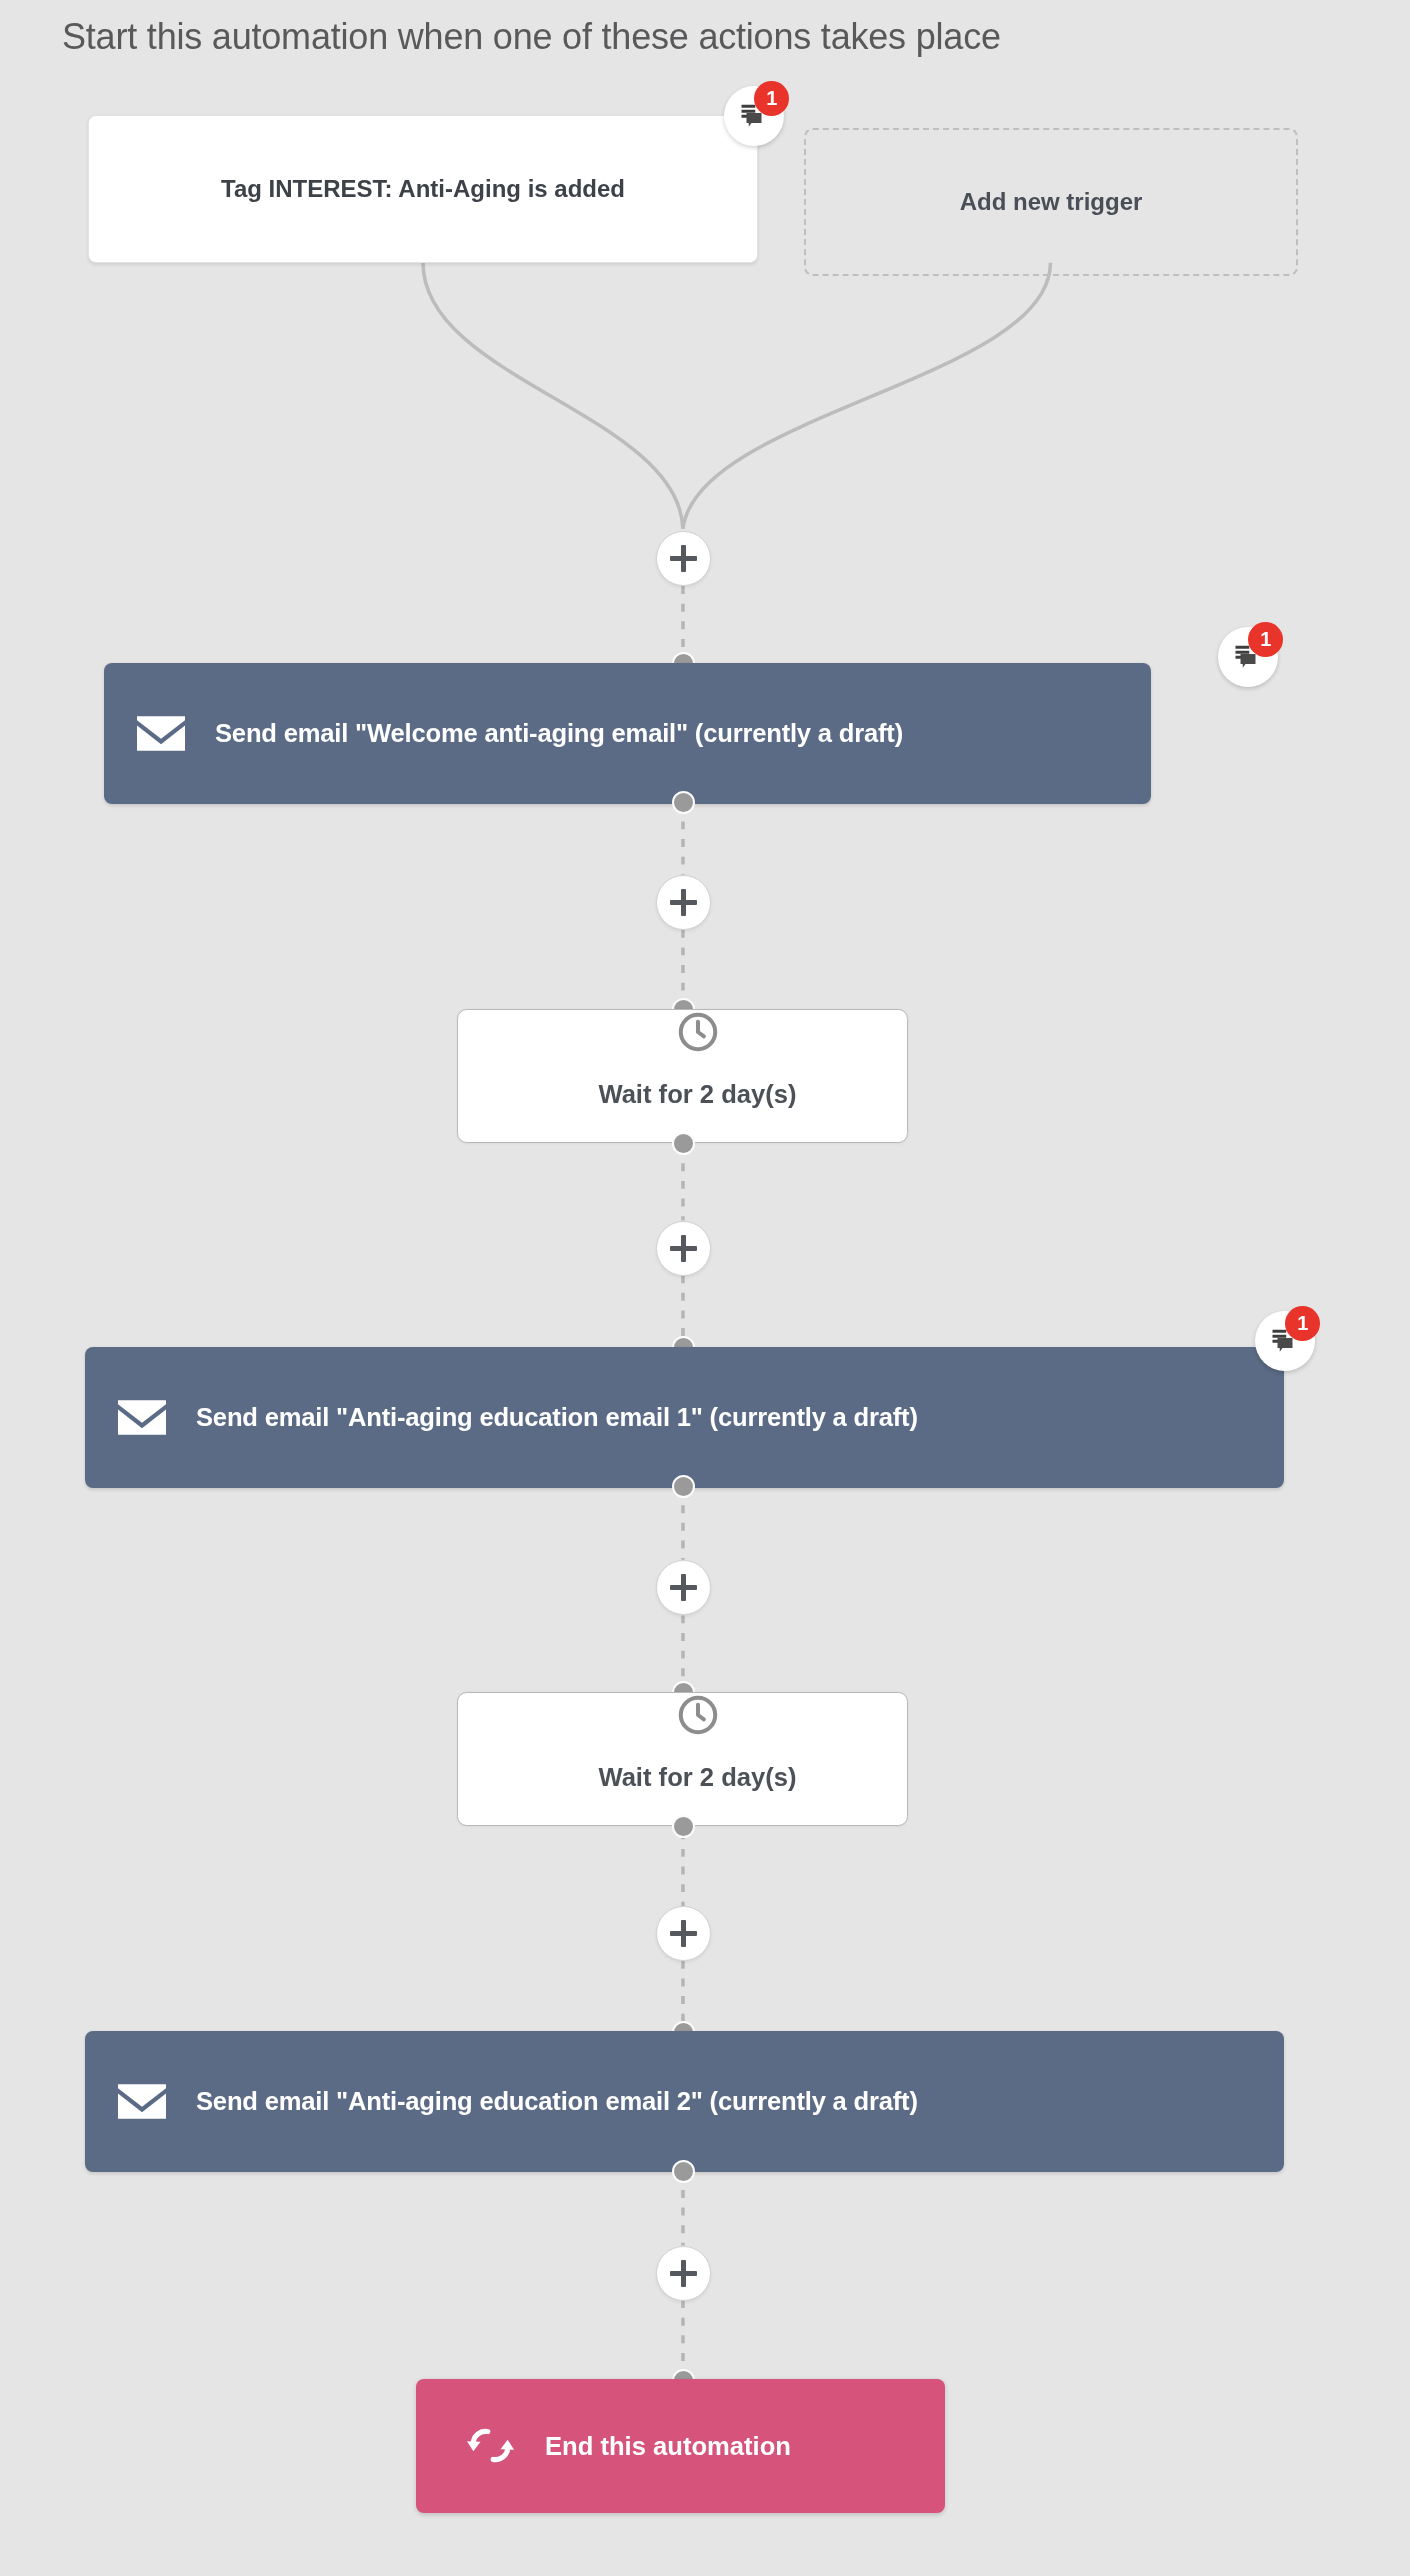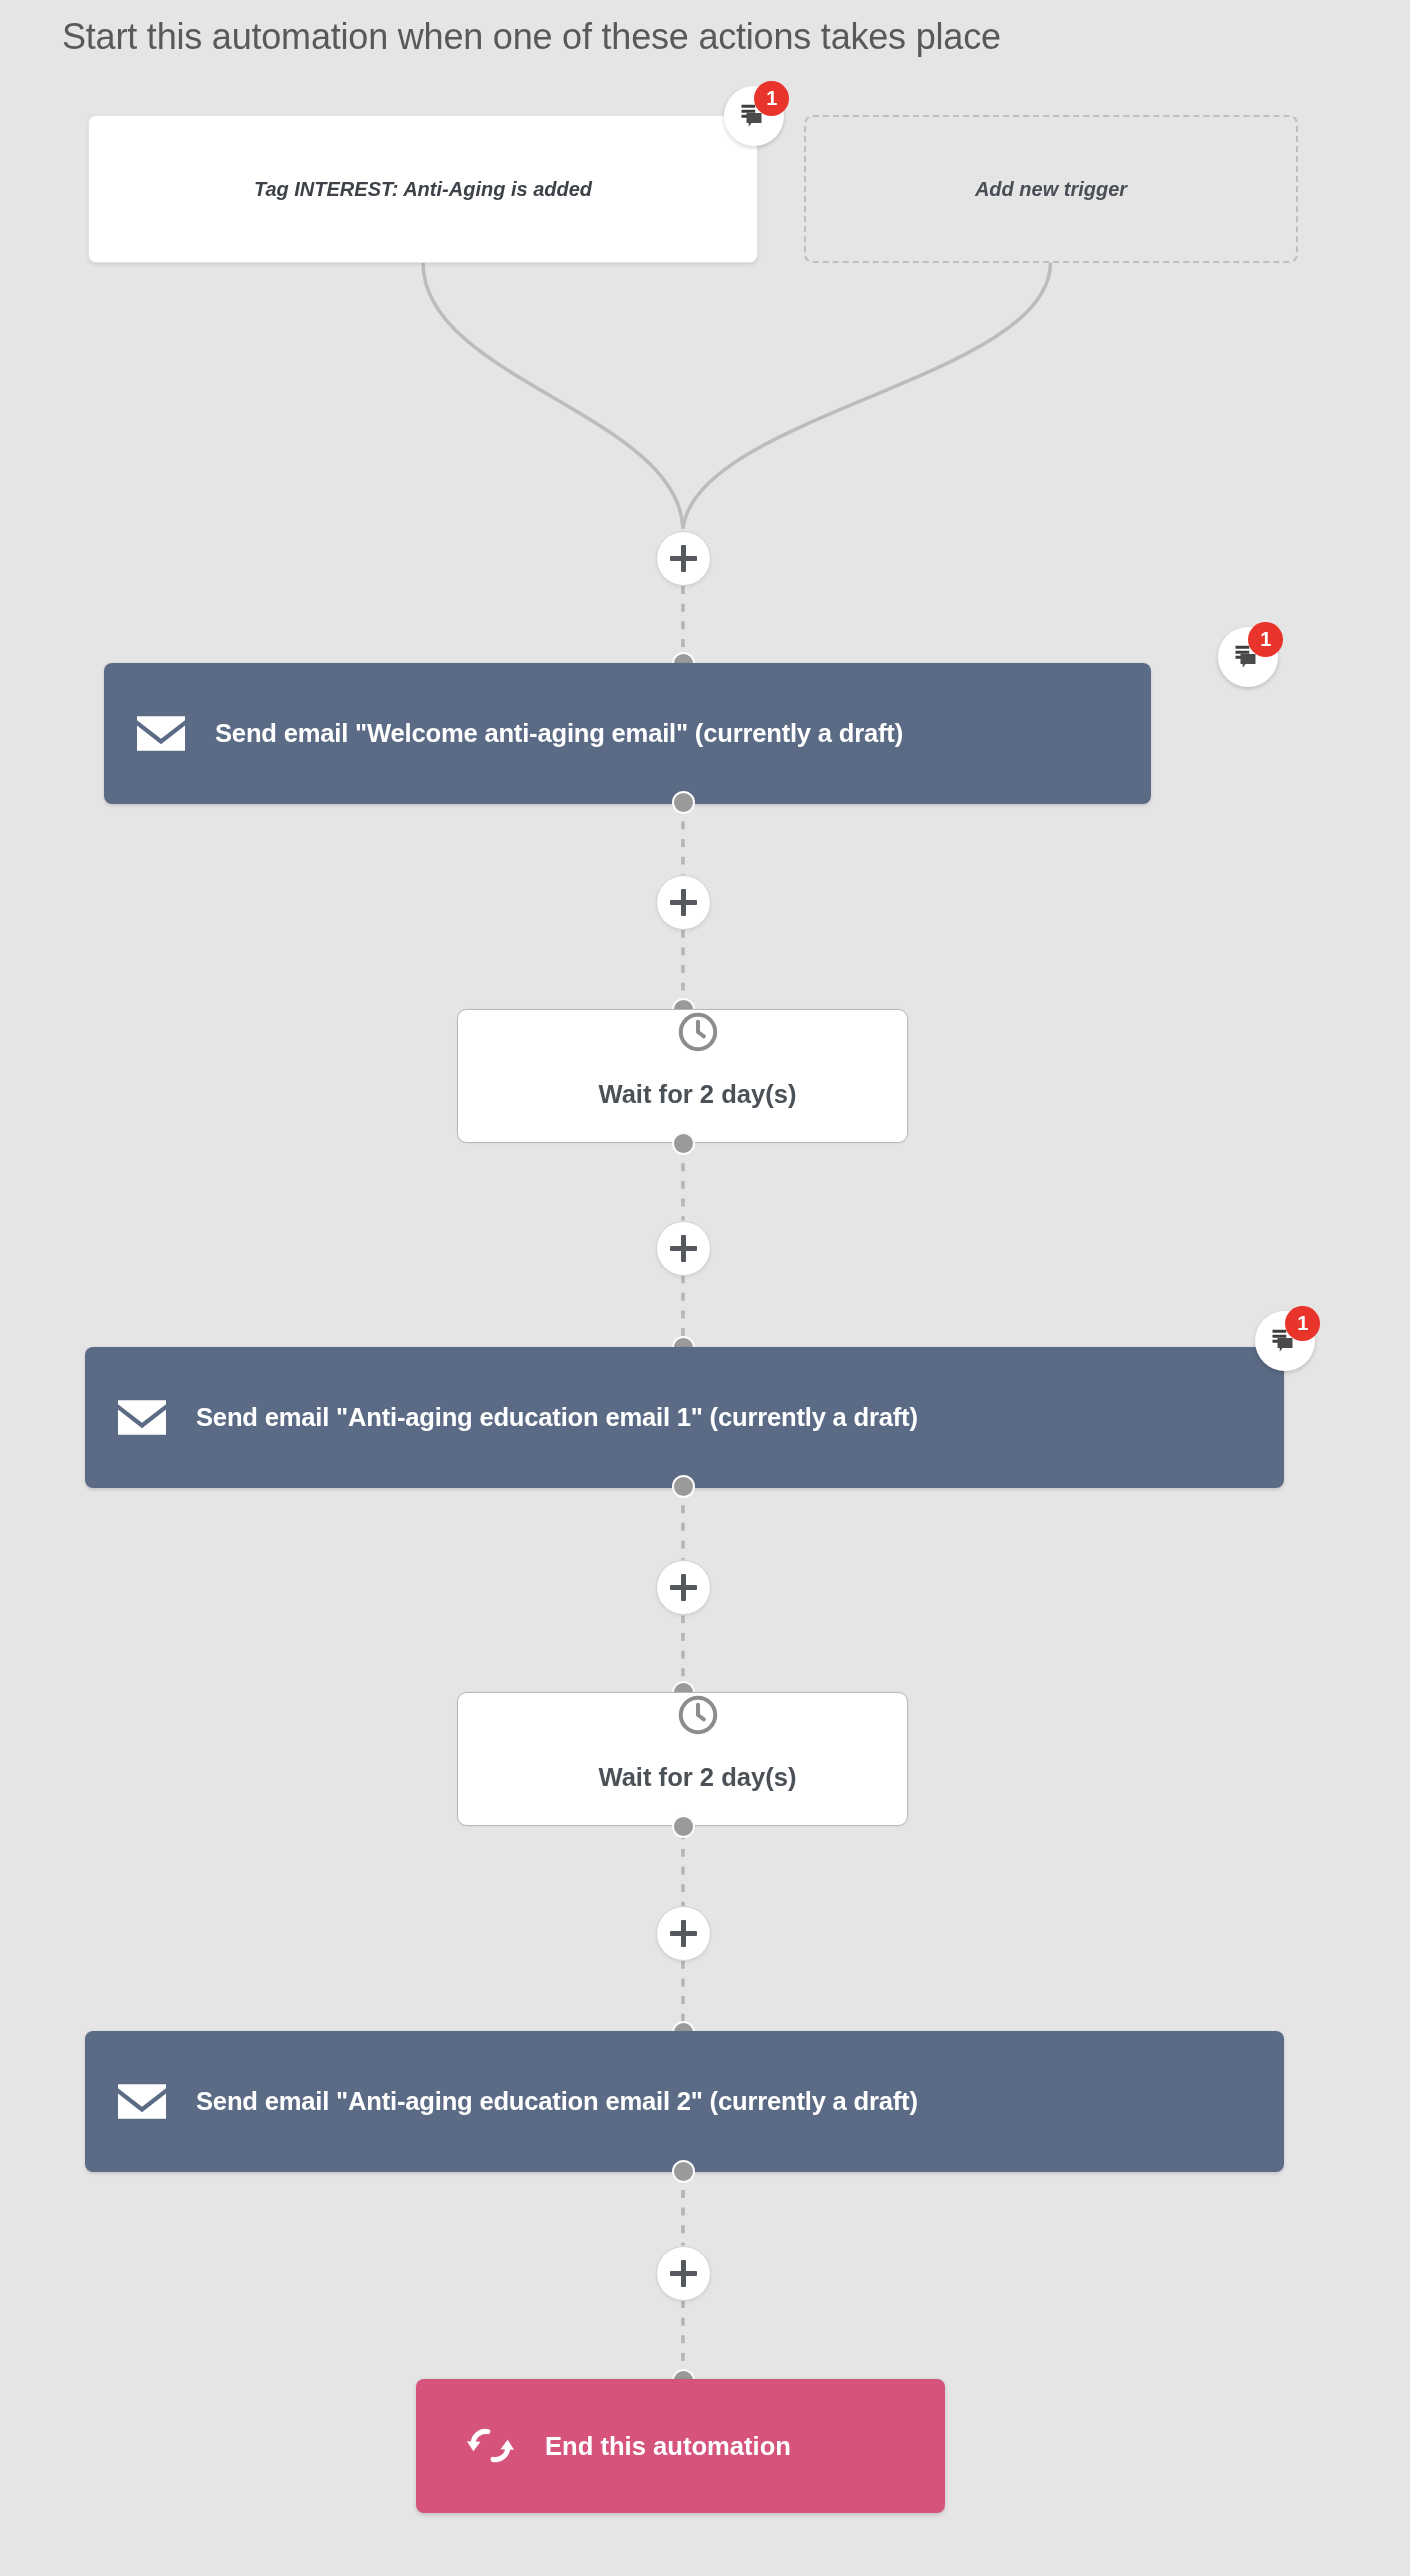--- a/index.html
+++ b/index.html
@@ -46,25 +46,24 @@
   }
 
   
   .trigger-card {
     background: #ffffff;
     border: 0.9px solid #e3e3e3;
     box-shadow: 0 1.8px 3.5px rgba(0,0,0,0.09);
     justify-content: center;
   }
   .trigger-label {
-    font-size: 20px;
+    font-size: 24px;
     font-weight: 700;
     color: #3d4249;
     white-space: nowrap;
-    font-style: italic;
   }
 
   
   .trigger-add {
     background: transparent;
     border: 2.6px dashed #bfbfbf;
     border-radius: 8.8px;
     justify-content: center;
   }
   .trigger-add .trigger-label {
@@ -222,21 +221,21 @@
   <div class="note-badge" style="left:724px; top:86px;">
     <svg class="icon-svg" width="30" height="30" viewBox="0 0 24 24">
       <rect x="2" y="3" width="11" height="2.4" fill="#3e3e3e"></rect>
       <rect x="2" y="7" width="11" height="2.4" fill="#3e3e3e"></rect>
       <rect x="2" y="11" width="11" height="2.4" fill="#3e3e3e"></rect>
       <path d="M6 9.5 h12 v8 h-8 l-2.2 3 v-3 h-1.8 z" fill="#4a4a4a"></path>
     </svg>
     <span class="badge-count">1</span>
   </div>
 
-  <div class="node trigger-add" style="left:804px; top:115px; width:494px; height:148px;">
+  <div class="node trigger-add" style="left:804px; top:128px; width:494px; height:148px;">
     <span class="trigger-label">Add new trigger</span>
   </div>
 
   <div class="plus-btn" style="left:656px; top:531px;">
     <span class="plus-glyph"></span>
   </div>
 
   <div class="anchor-dot" style="left:672px; top:652px;"></div>
   <div class="node email-card" style="left:104px; top:663px; width:1047px; height:141px;">
     <svg class="icon-svg" width="48" height="37" viewBox="0 0 28 20">

